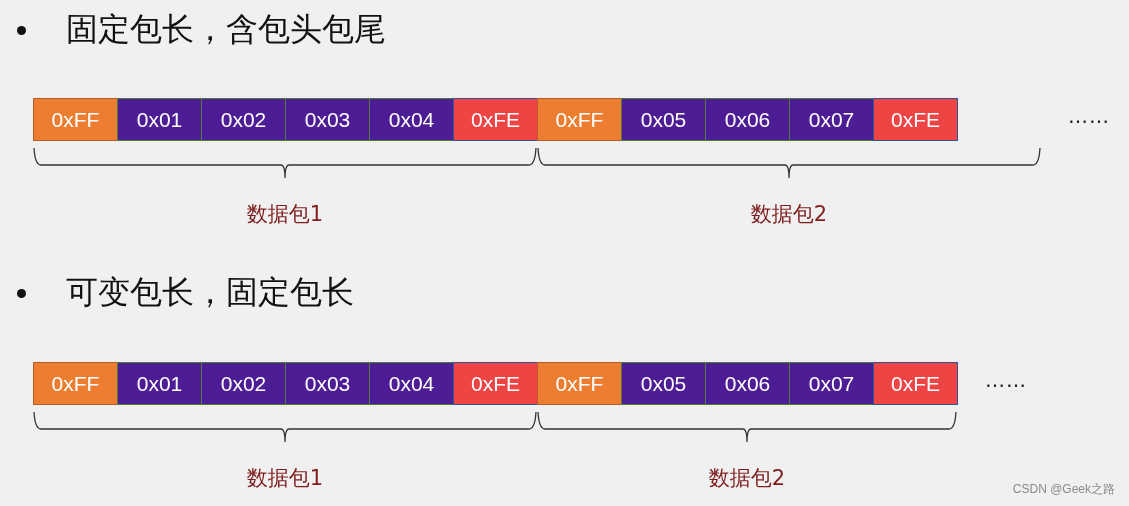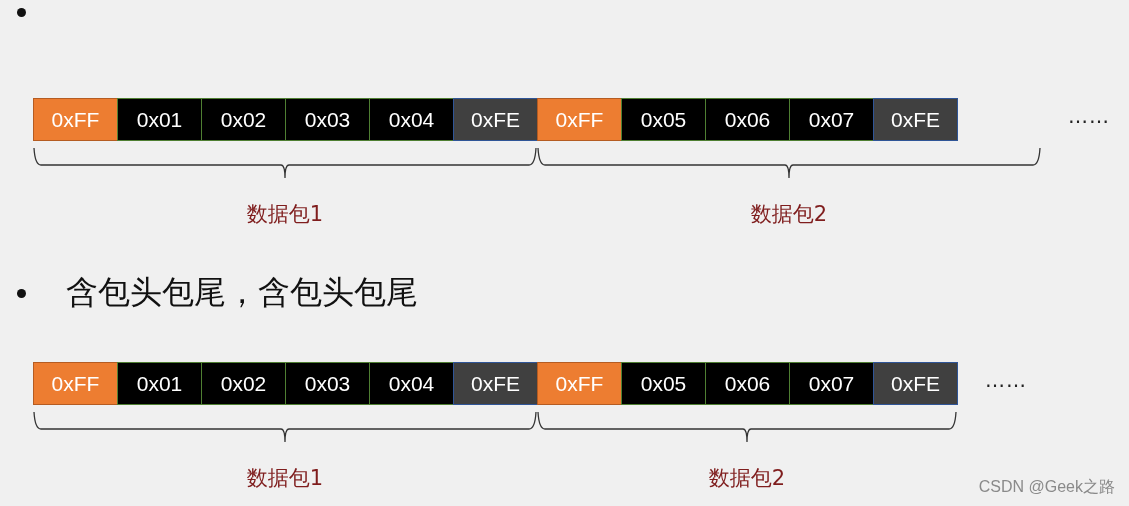--- a/index.html
+++ b/index.html
@@ -2,53 +2,54 @@
 <html><head>
 <meta charset="utf-8">
 <style>
   html,body{margin:0;padding:0;}
   body{width:1129px;height:506px;background:#f0f0f0;position:relative;overflow:hidden;font-family:"DejaVu Sans",sans-serif;}
   .heading{position:absolute;left:14px;font-size:32px;color:#111;display:flex;align-items:center;}
   .bullet{width:9px;height:9px;border-radius:50%;background:#111;margin-right:40px;margin-left:3px;}
   .row{position:absolute;left:33px;display:flex;height:42px;}
   .cell{width:83px;height:41px;border:1px solid #5a8a36;margin-right:-1px;color:#fff;font-family:"Liberation Sans",sans-serif;font-size:21px;display:flex;align-items:center;justify-content:center;box-sizing:content-box;}
   .cell.head{background:#ed7d31;border-color:#b55c22;}
-  .cell.data{background:#000000;border-color:#4f7f32;}
-  .cell.tail{background:#404040;border-color:#2f5597;}
+  .cell.data{background:#4c1d95;border-color:#4f7f32;}
+  .cell.tail{background:#ef4444;border-color:#2f5597;}
   .ellipsis{position:absolute;font-size:20px;color:#222;letter-spacing:1px;}
   .label{position:absolute;font-size:21px;color:#7f1d1d;width:160px;text-align:center;}
   svg.brace{position:absolute;left:0;top:0;}
-  .wm{position:absolute;right:14px;bottom:8px;font-size:16px;color:#8a8a8a;font-family:"Liberation Sans",sans-serif;}
+  .wm{position:absolute;right:14px;bottom:8px;font-size:12px;color:#8a8a8a;font-family:"Liberation Sans",sans-serif;}
 </style>
 </head>
 <body>
 
 <div id="root">
     <div class="heading" style="top: 8px;">
       <span class="bullet"></span>
+      <span>固定包长，含包头包尾</span>
     </div>
     <div class="label" style="left: 205px; top: 200px;">数据包1</div>
     <div class="label" style="left: 709px; top: 200px;">数据包2</div>
     <div class="row" style="top: 98px;">
       <div class="cell head">0xFF</div>
       <div class="cell data">0x01</div>
       <div class="cell data">0x02</div>
       <div class="cell data">0x03</div>
       <div class="cell data">0x04</div>
       <div class="cell tail">0xFE</div>
       <div class="cell head">0xFF</div>
       <div class="cell data">0x05</div>
       <div class="cell data">0x06</div>
       <div class="cell data">0x07</div>
       <div class="cell tail">0xFE</div>
     </div>
     <div class="ellipsis" style="left: 1068px; top: 104px;">……</div>
     <div class="heading" style="top: 271px;">
       <span class="bullet"></span>
-      <span>含包头包尾，含包头包尾</span>
+      <span>可变包长，固定包长</span>
     </div>
     <div class="label" style="left: 205px; top: 464px;">数据包1</div>
     <div class="label" style="left: 667px; top: 464px;">数据包2</div>
     <div class="row" style="top: 362px;">
       <div class="cell head">0xFF</div>
       <div class="cell data">0x01</div>
       <div class="cell data">0x02</div>
       <div class="cell data">0x03</div>
       <div class="cell data">0x04</div>
       <div class="cell tail">0xFE</div>

